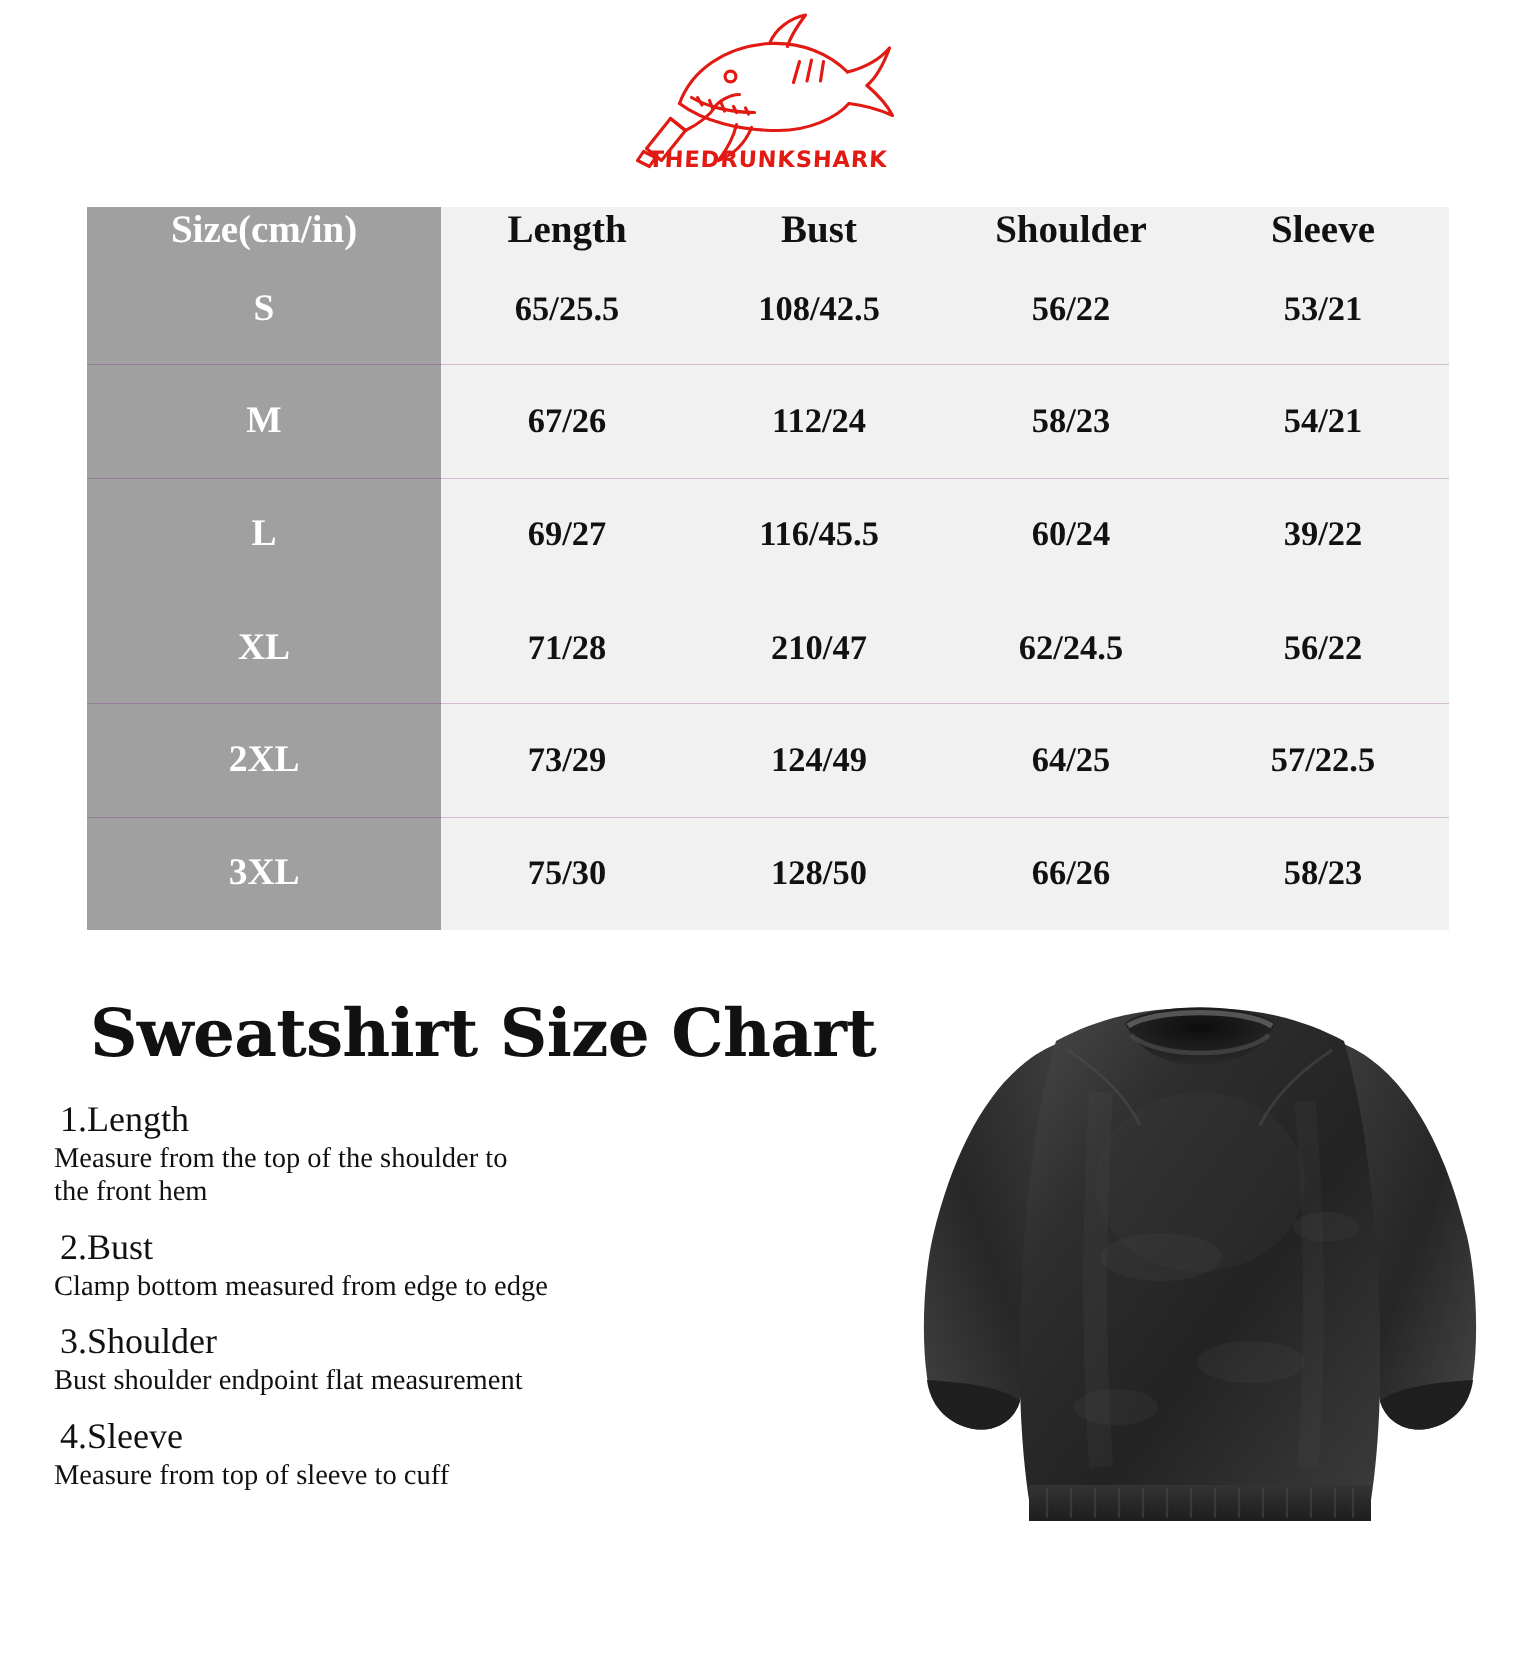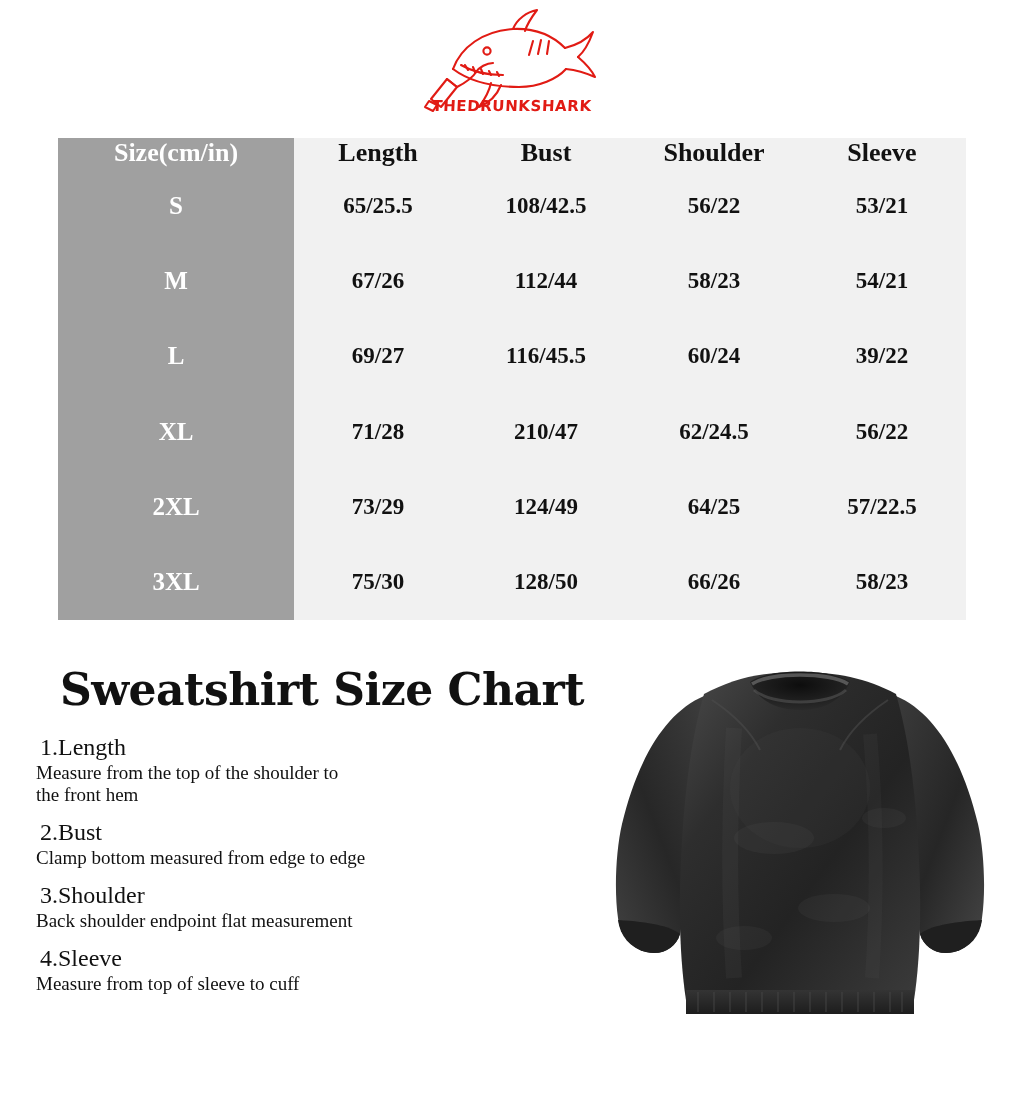--- a/index.html
+++ b/index.html
@@ -211,21 +211,21 @@
         <tr>
           <td class="size-cell">S</td>
           <td class="val-cell">65/25.5</td>
           <td class="val-cell">108/42.5</td>
           <td class="val-cell">56/22</td>
           <td class="val-cell">53/21</td>
         </tr>
         <tr>
           <td class="size-cell">M</td>
           <td class="val-cell">67/26</td>
-          <td class="val-cell">112/44</td>
+          <td class="val-cell">112/24</td>
           <td class="val-cell">58/23</td>
           <td class="val-cell">54/21</td>
         </tr>
         <tr>
           <td class="size-cell">L</td>
           <td class="val-cell">69/27</td>
           <td class="val-cell">116/45.5</td>
           <td class="val-cell">60/24</td>
           <td class="val-cell">39/22</td>
         </tr>
@@ -264,21 +264,21 @@
         <div class="item-desc">Measure from the top of the shoulder to the front hem</div>
       </div>
 
       <div class="item">
         <div class="item-title">2.Bust</div>
         <div class="item-desc">Clamp bottom measured from edge to edge</div>
       </div>
 
       <div class="item">
         <div class="item-title">3.Shoulder</div>
-        <div class="item-desc wide">Back shoulder endpoint flat measurement</div>
+        <div class="item-desc wide">Bust shoulder endpoint flat measurement</div>
       </div>
 
       <div class="item">
         <div class="item-title">4.Sleeve</div>
         <div class="item-desc wide">Measure from top of sleeve to cuff</div>
       </div>
     </div>
 
     <div class="shirt">
       <svg width="430" height="420" viewBox="0 0 430 420">

